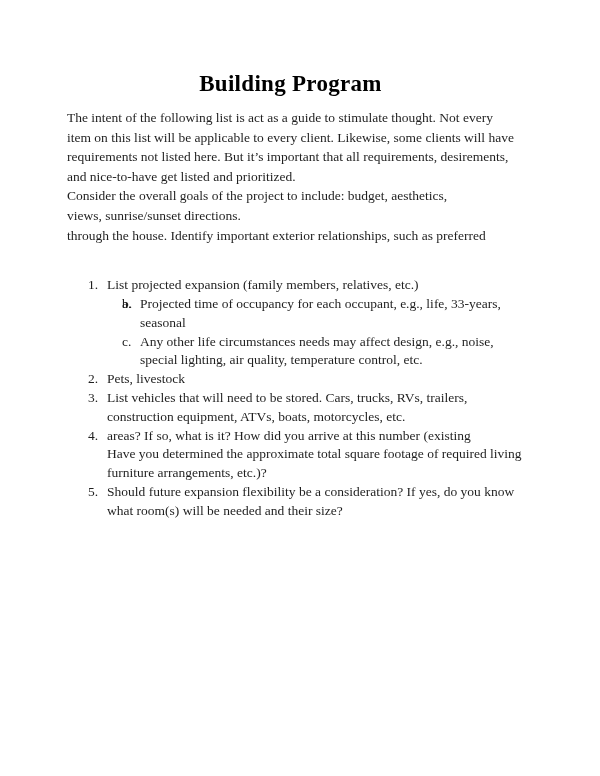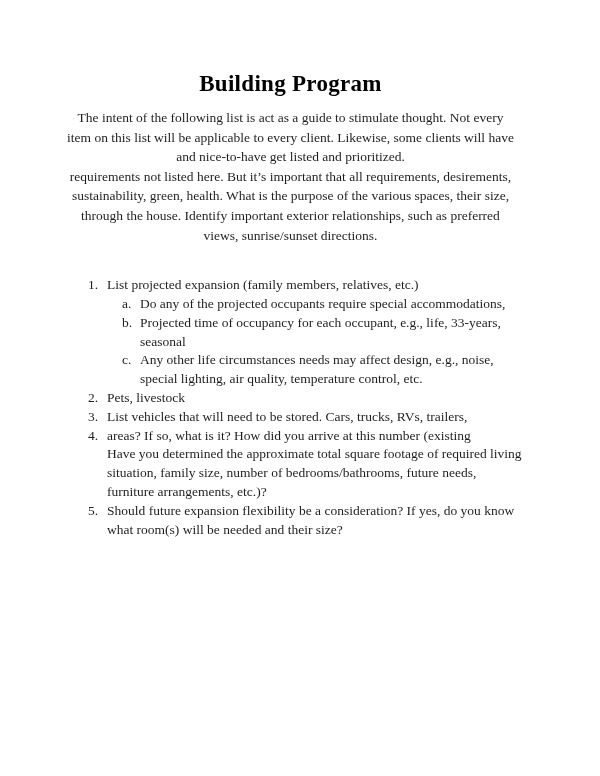--- a/index.html
+++ b/index.html
@@ -22,21 +22,20 @@
     font-weight: 700;
     text-align: center;
     color: #000000;
     letter-spacing: 0.3px;
     margin-bottom: 9px;
   }
   .para .tl {
     font-size: 13.5px;
     line-height: 19.6px;
     white-space: pre;
-    text-align: center;
   }
   .list {
     margin-top: 31px;
     font-size: 13.5px;
   }
   .li { position: relative; }
   .li .tl {
     line-height: 18.8px;
     white-space: pre;
   }
@@ -53,40 +52,39 @@
 </head>
 <body>
 
 <div class="page">
 
   <h1 class="doc-title">Building Program</h1>
 
   <div class="para">
     <div class="tl">The intent of the following list is act as a guide to stimulate thought. Not every</div>
     <div class="tl">item on this list will be applicable to every client. Likewise, some clients will have</div>
+    <div class="tl">requirements not listed here. But it’s important that all requirements, desirements,</div>
     <div class="tl">and nice-to-have get listed and prioritized.</div>
-    <div class="tl">requirements not listed here. But it’s important that all requirements, desirements,</div>
   </div>
 
   <div class="para">
-    <div class="tl">sustainability, green, health. What is the purpose of the various spaces, their size,</div>
+    <div class="tl">Consider the overall goals of the project to include: budget, aesthetics,</div>
+    <div class="tl">views, sunrise/sunset directions.</div>
     <div class="tl">through the house. Identify important exterior relationships, such as preferred</div>
-    <div class="tl">views, sunrise/sunset directions.</div>
   </div>
 
   <div class="list">
 
     <div class="li lvl1">
       <span class="marker">1.</span>
       <div class="tl">List projected expansion (family members, relatives, etc.)</div>
     </div>
 
     <div class="li lvl2">
       <span class="marker">a.</span>
-      <div class="tl">Do any of the projected occupants require special accommodations,</div>
     </div>
 
     <div class="li lvl2">
       <span class="marker">b.</span>
       <div class="tl">Projected time of occupancy for each occupant, e.g., life, 33-years,</div>
       <div class="tl">seasonal</div>
     </div>
 
     <div class="li lvl2">
       <span class="marker">c.</span>
@@ -95,27 +93,27 @@
     </div>
 
     <div class="li lvl1">
       <span class="marker">2.</span>
       <div class="tl">Pets, livestock</div>
     </div>
 
     <div class="li lvl1">
       <span class="marker">3.</span>
       <div class="tl">List vehicles that will need to be stored. Cars, trucks, RVs, trailers,</div>
+      <div class="tl">construction equipment, ATVs, boats, motorcycles, etc.</div>
     </div>
 
     <div class="li lvl1">
       <span class="marker">4.</span>
       <div class="tl">areas? If so, what is it? How did you arrive at this number (existing</div>
       <div class="tl">Have you determined the approximate total square footage of required living</div>
-      <div class="tl">situation, family size, number of bedrooms/bathrooms, future needs,</div>
       <div class="tl">furniture arrangements, etc.)?</div>
     </div>
 
     <div class="li lvl1">
       <span class="marker">5.</span>
       <div class="tl">Should future expansion flexibility be a consideration? If yes, do you know</div>
       <div class="tl">what room(s) will be needed and their size?</div>
     </div>
 
   </div>

